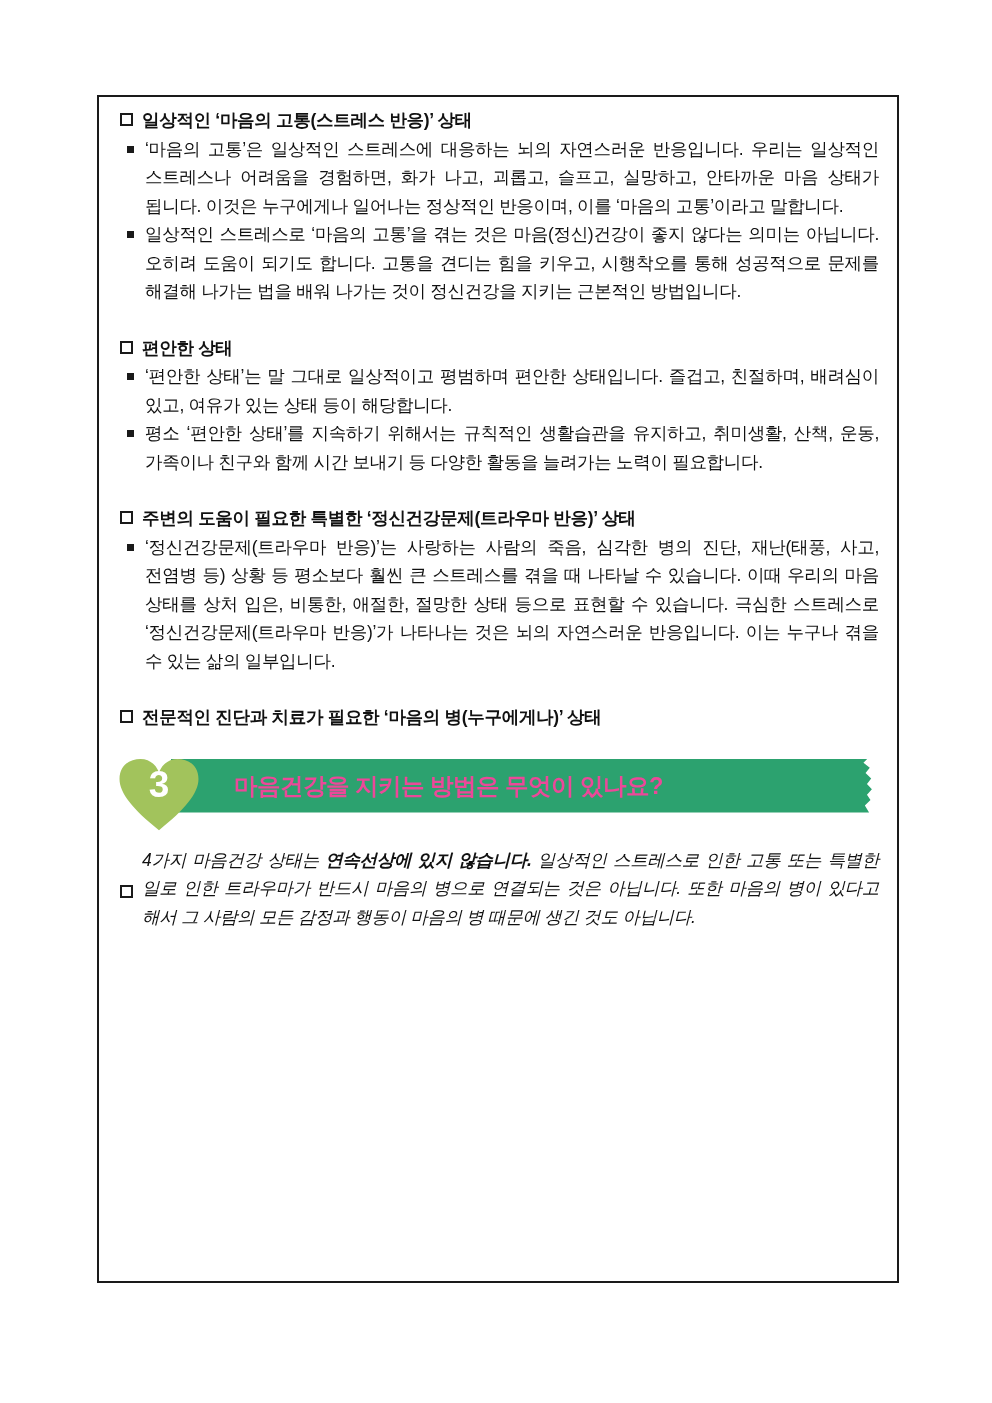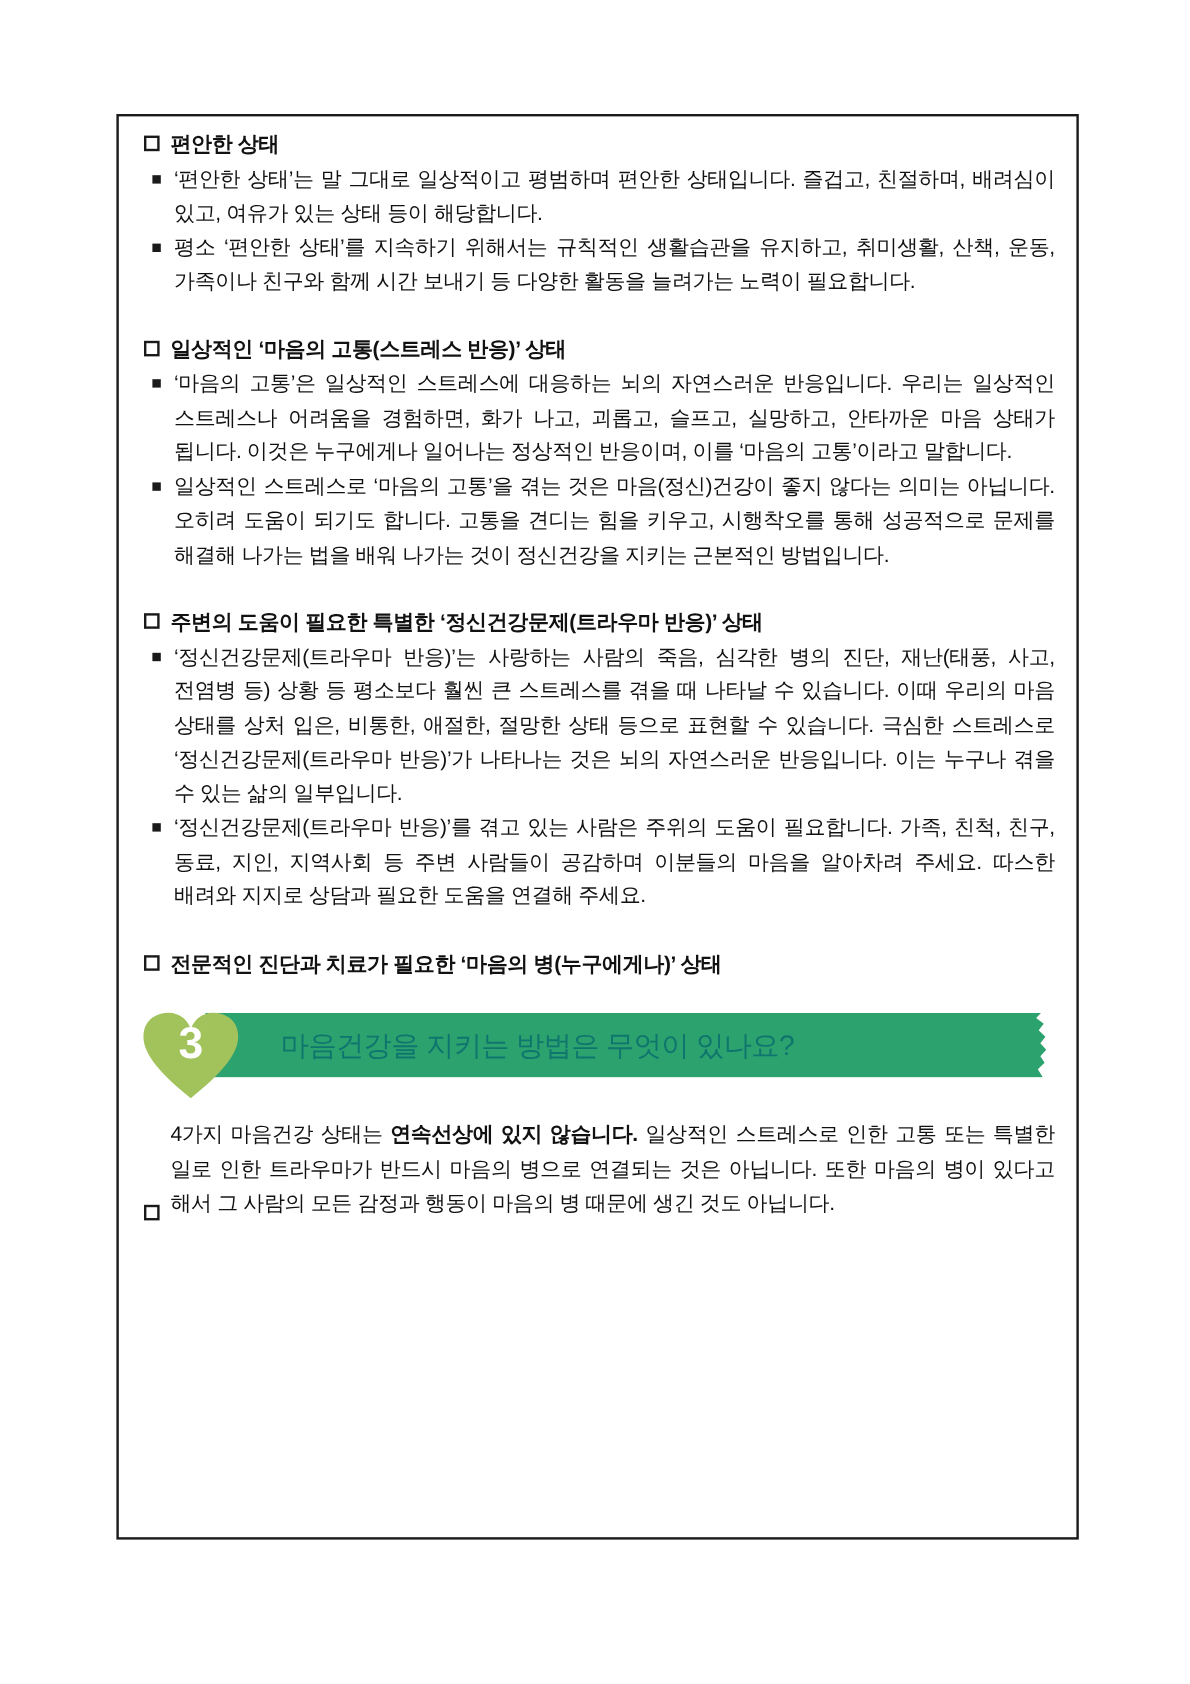--- a/index.html
+++ b/index.html
@@ -36,84 +36,80 @@
   }
   
   .banner { position:relative; height:78px; margin:24px 0 12px 0; }
   .banner-bar {
     position:absolute; left:51px; top:3px; width:703px; height:54px;
     clip-path:polygon(0 0,99.1% 0,98.5% 8%,99.4% 17%,98.8% 27%,99.6% 37%,
       99% 47%,99.7% 57%,99% 67%,99.5% 77%,98.7% 87%,99.3% 100%,0 100%);
   }
   .banner-title {
     position:absolute; left:114px; top:3px; height:42px; line-height:54px;
-    color:#0f766e; font-weight:normal; font-size:23.5px; letter-spacing:-0.5px;
+    color:#ec4899; font-weight:bold; font-size:23.5px; letter-spacing:-0.5px;
     white-space:nowrap;
   }
   .heart-badge { position:absolute; left:-3px; top:0; width:84px; height:78px; }
   .heart-badge svg { display:block; width:84px; height:78px; }
   .heart-num {
     position:absolute; left:0; top:7px; width:84px; text-align:center;
     color:#ffffff; font-weight:bold; font-size:37px; line-height:44px;
   }
   
-  .footer-row { display:flex; align-items:flex-end; margin-top:2px; }
+  .footer-row { display:flex; align-items:center; margin-top:2px;font-style:italic; }
   .footer-text {
     flex:1; font-size:17.5px; line-height:28.5px; text-align:justify;
     word-break:keep-all; letter-spacing:-0.3px;
   }
   .footer-text b { letter-spacing:-0.3px; }
 </style>
 </head>
 <body>
 
 <div class="content-box">
+
+  <div class="section">
+    <div class="sec-header">
+      <span class="hollow-sq"></span>
+      <span>일상적인 ‘마음의 고통(스트레스 반응)’ 상태</span>
+    </div>
+    <div class="bullet-row">
+      <span class="bullet-marker"></span>
+      <div class="bullet-text">‘마음의 고통’은 일상적인 스트레스에 대응하는 뇌의 자연스러운 반응입니다. 우리는 일상적인 스트레스나 어려움을 경험하면, 화가 나고, 괴롭고, 슬프고, 실망하고, 안타까운 마음 상태가 됩니다. 이것은 누구에게나 일어나는 정상적인 반응이며, 이를 ‘마음의 고통’이라고 말합니다.</div>
+    </div>
+    <div class="bullet-row">
+      <span class="bullet-marker"></span>
+      <div class="bullet-text">일상적인 스트레스로 ‘마음의 고통’을 겪는 것은 마음(정신)건강이 좋지 않다는 의미는 아닙니다. 오히려 도움이 되기도 합니다. 고통을 견디는 힘을 키우고, 시행착오를 통해 성공적으로 문제를 해결해 나가는 법을 배워 나가는 것이 정신건강을 지키는 근본적인 방법입니다.</div>
+    </div>
+  </div>
 
   <div class="section">
     <div class="sec-header">
       <span class="hollow-sq"></span>
       <span>편안한 상태</span>
     </div>
     <div class="bullet-row">
       <span class="bullet-marker"></span>
       <div class="bullet-text">‘편안한 상태’는 말 그대로 일상적이고 평범하며 편안한 상태입니다. 즐겁고, 친절하며, 배려심이 있고, 여유가 있는 상태 등이 해당합니다.</div>
     </div>
     <div class="bullet-row">
       <span class="bullet-marker"></span>
       <div class="bullet-text">평소 ‘편안한 상태’를 지속하기 위해서는 규칙적인 생활습관을 유지하고, 취미생활, 산책, 운동, 가족이나 친구와 함께 시간 보내기 등 다양한 활동을 늘려가는 노력이 필요합니다.</div>
     </div>
   </div>
 
   <div class="section">
     <div class="sec-header">
       <span class="hollow-sq"></span>
-      <span>일상적인 ‘마음의 고통(스트레스 반응)’ 상태</span>
-    </div>
-    <div class="bullet-row">
-      <span class="bullet-marker"></span>
-      <div class="bullet-text">‘마음의 고통’은 일상적인 스트레스에 대응하는 뇌의 자연스러운 반응입니다. 우리는 일상적인 스트레스나 어려움을 경험하면, 화가 나고, 괴롭고, 슬프고, 실망하고, 안타까운 마음 상태가 됩니다. 이것은 누구에게나 일어나는 정상적인 반응이며, 이를 ‘마음의 고통’이라고 말합니다.</div>
-    </div>
-    <div class="bullet-row">
-      <span class="bullet-marker"></span>
-      <div class="bullet-text">일상적인 스트레스로 ‘마음의 고통’을 겪는 것은 마음(정신)건강이 좋지 않다는 의미는 아닙니다. 오히려 도움이 되기도 합니다. 고통을 견디는 힘을 키우고, 시행착오를 통해 성공적으로 문제를 해결해 나가는 법을 배워 나가는 것이 정신건강을 지키는 근본적인 방법입니다.</div>
-    </div>
-  </div>
-
-  <div class="section">
-    <div class="sec-header">
-      <span class="hollow-sq"></span>
       <span>주변의 도움이 필요한 특별한 ‘정신건강문제(트라우마 반응)’ 상태</span>
     </div>
     <div class="bullet-row">
       <span class="bullet-marker"></span>
       <div class="bullet-text">‘정신건강문제(트라우마 반응)’는 사랑하는 사람의 죽음, 심각한 병의 진단, 재난(태풍, 사고, 전염병 등) 상황 등 평소보다 훨씬 큰 스트레스를 겪을 때 나타날 수 있습니다. 이때 우리의 마음 상태를 상처 입은, 비통한, 애절한, 절망한 상태 등으로 표현할 수 있습니다. 극심한 스트레스로 ‘정신건강문제(트라우마 반응)’가 나타나는 것은 뇌의 자연스러운 반응입니다. 이는 누구나 겪을 수 있는 삶의 일부입니다.</div>
-    </div>
-    <div class="bullet-row">
-      <span class="bullet-marker"></span>
-      <div class="bullet-text">‘정신건강문제(트라우마 반응)’를 겪고 있는 사람은 주위의 도움이 필요합니다. 가족, 친척, 친구, 동료, 지인, 지역사회 등 주변 사람들이 공감하며 이분들의 마음을 알아차려 주세요. 따스한 배려와 지지로 상담과 필요한 도움을 연결해 주세요.</div>
     </div>
   </div>
 
   <div class="section">
     <div class="sec-header">
       <span class="hollow-sq"></span>
       <span>전문적인 진단과 치료가 필요한 ‘마음의 병(누구에게나)’ 상태</span>
     </div>
   </div>
 

